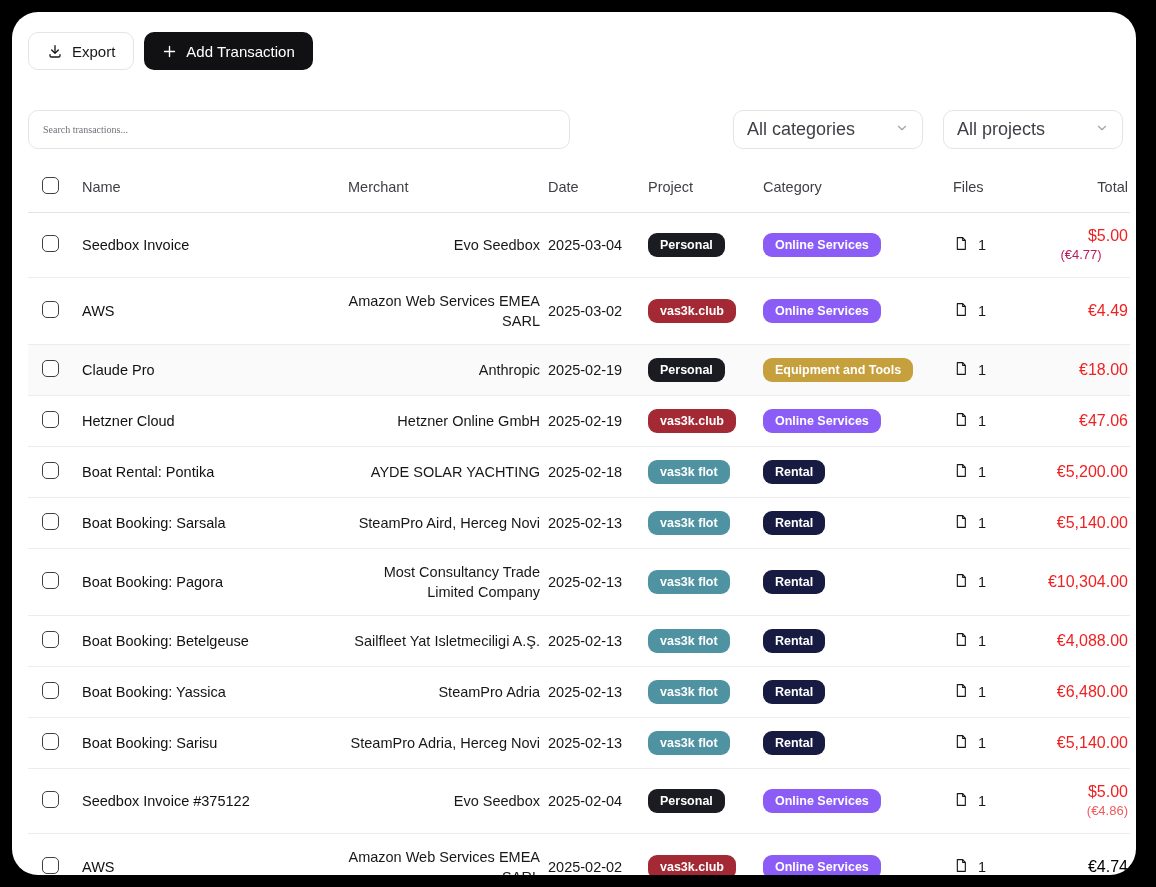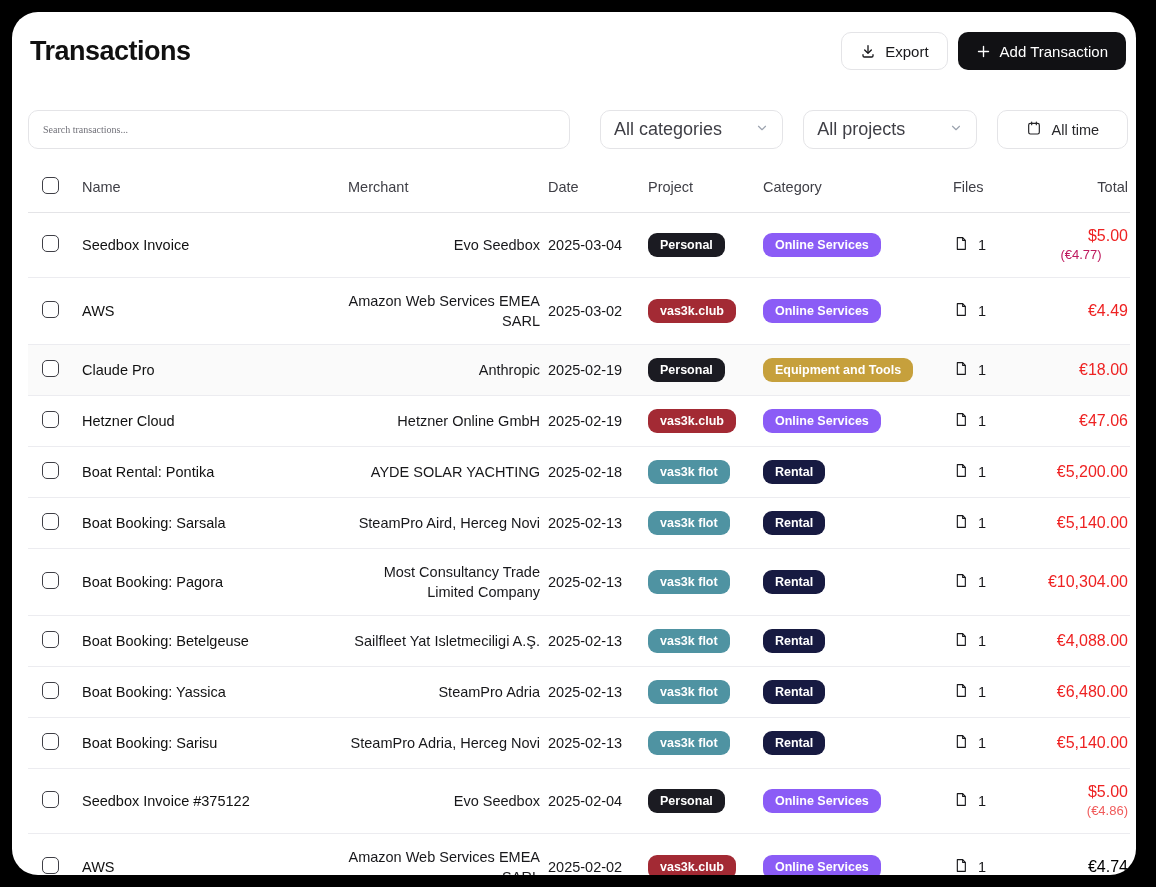--- a/index.html
+++ b/index.html
@@ -49,21 +49,20 @@
   .badge { display:inline-block; padding:4px 12px; border-radius:9px; font-size:12.5px; font-weight:700; color:#fff; white-space:nowrap; line-height:16px; }
   .files-wrap { display:flex; align-items:center; gap:9px; }
   .files-wrap svg { flex:0 0 auto; }
 </style>
 </head>
 <body>
 
 <div class="card">
 
   <div class="topbar">
-    <h1 class="page-title">Transactions</h1>
     <div class="topbar-actions">
       <button class="btn btn-export">
         <span>
           <svg width="16" height="16" viewBox="0 0 24 24" fill="none" stroke="#18181b" stroke-width="2" stroke-linecap="round" stroke-linejoin="round">
               <path d="M12 4v10"></path>
               <path d="M7 10.5l5 5 5-5"></path>
               <path d="M4.5 17.5v1.5a2 2 0 0 0 2 2h11a2 2 0 0 0 2-2v-1.5"></path>
             </svg>
         </span>
         <span>Export</span>
@@ -92,29 +91,20 @@
           </svg>
       </span>
     </div>
     <div class="select-ctl select-projects">
       <span>All projects</span>
       <span>
         <svg width="14" height="14" viewBox="0 0 24 24" fill="none" stroke="#9ca3af" stroke-width="2" stroke-linecap="round" stroke-linejoin="round">
             <path d="M6 9l6 6 6-6"></path>
           </svg>
       </span>
-    </div>
-    <div class="date-ctl">
-      <span>
-        <svg width="16" height="16" viewBox="0 0 24 24" fill="none" stroke="#27272a" stroke-width="1.8" stroke-linecap="round" stroke-linejoin="round">
-            <rect x="4" y="5" width="16" height="16" rx="2.5"></rect>
-            <path d="M8.5 3v4M15.5 3v4"></path>
-          </svg>
-      </span>
-      <span>All time</span>
     </div>
   </div>
 
   <table>
     <colgroup>
       <col class="c-sel">
         <col class="c-name">
         <col class="c-merchant">
         <col class="c-date">
       <col class="c-project">

